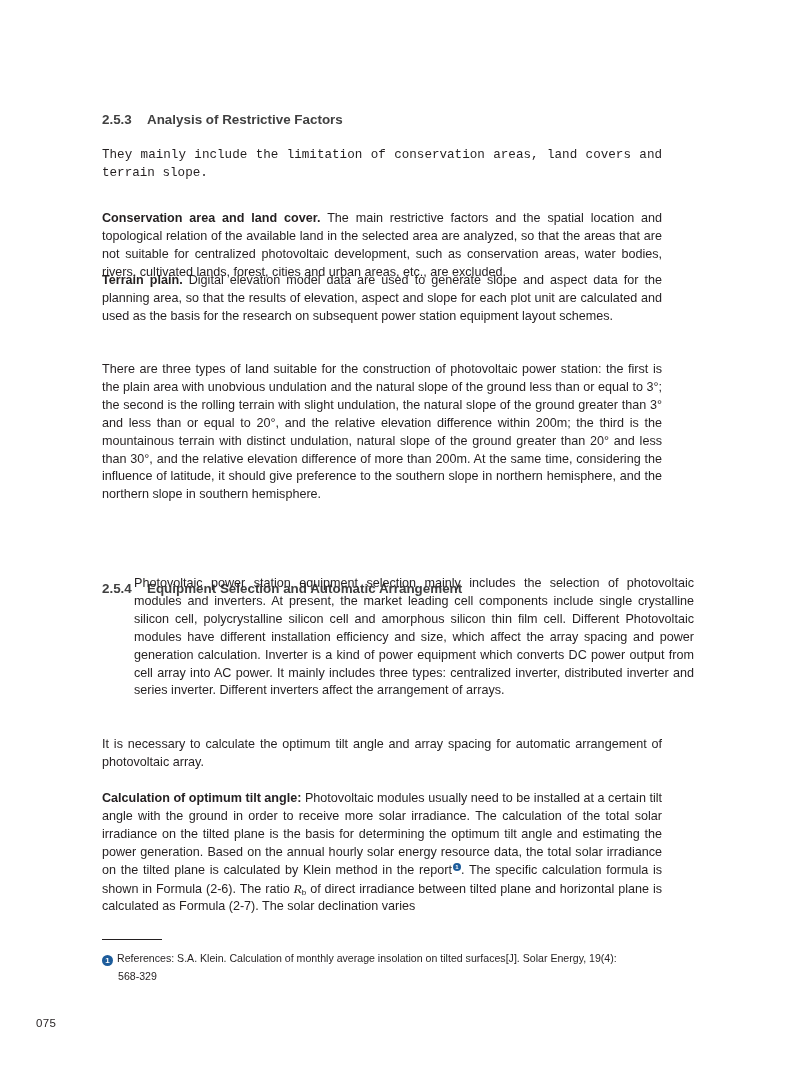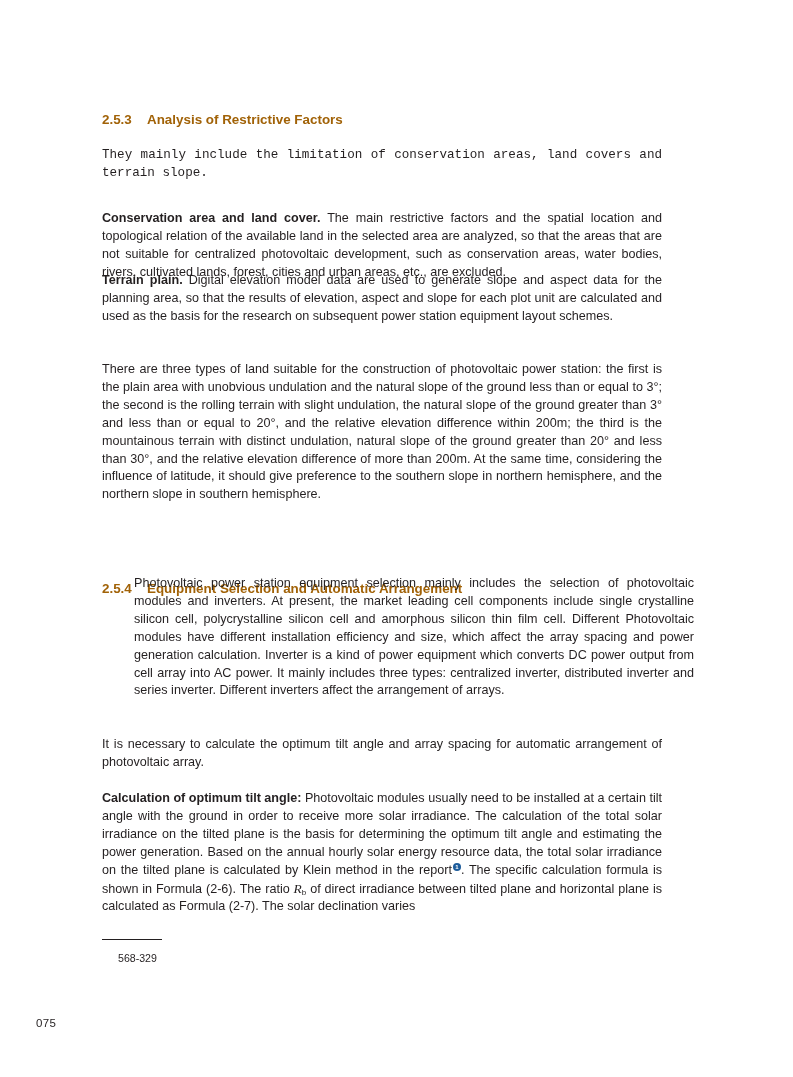--- a/index.html
+++ b/index.html
@@ -20,21 +20,21 @@
       left: 102px;
       top: 0;
       width: 560px;
     }
     .heading {
       position: absolute;
       left: 0;
       font-family: "Liberation Sans", sans-serif;
       font-weight: bold;
       font-size: 13.4px;
-      color: #a16207;
+      color: #404040;
       white-space: nowrap;
     }
     .heading .num {
       display: inline-block;
       width: 45px;
     }
     .para {
       position: absolute;
       left: 0;
       width: 560px;
@@ -151,20 +151,23 @@
     <span>It is necessary to calculate the optimum tilt angle and array spacing for automatic arrangement of photovoltaic array.</span>
   </p>
 
   <p class="para" style="top:790px;">
     <b>Calculation of optimum tilt angle:</b><span> Photovoltaic modules usually need to be installed at a certain tilt angle with the ground in order to receive more solar irradiance. The calculation of the total solar irradiance on the tilted plane is the basis for determining the optimum tilt angle and estimating the power generation. Based on the annual hourly solar energy resource data, the total solar irradiance on the tilted plane is calculated by Klein method in the report</span><span class="note-marker">1</span><span>. The specific calculation formula is shown in Formula (2-6). The ratio </span><i>R</i><sub>b</sub><span> of direct irradiance between tilted plane and horizontal plane is calculated as Formula (2-7). The solar declination varies</span>
   </p>
 
   <div class="footnote-rule"></div>
 
   <div class="footnote">
+    <div>
+      <span class="fn-marker">1</span><span>References: S.A. Klein. Calculation of monthly average insolation on tilted surfaces[J]. Solar Energy, 19(4):</span>
+    </div>
     <div class="fn-cont">
       <span>568-329</span>
     </div>
   </div>
 
 </div>
 
 <div class="page-number">075</div>
 
 </body></html>

